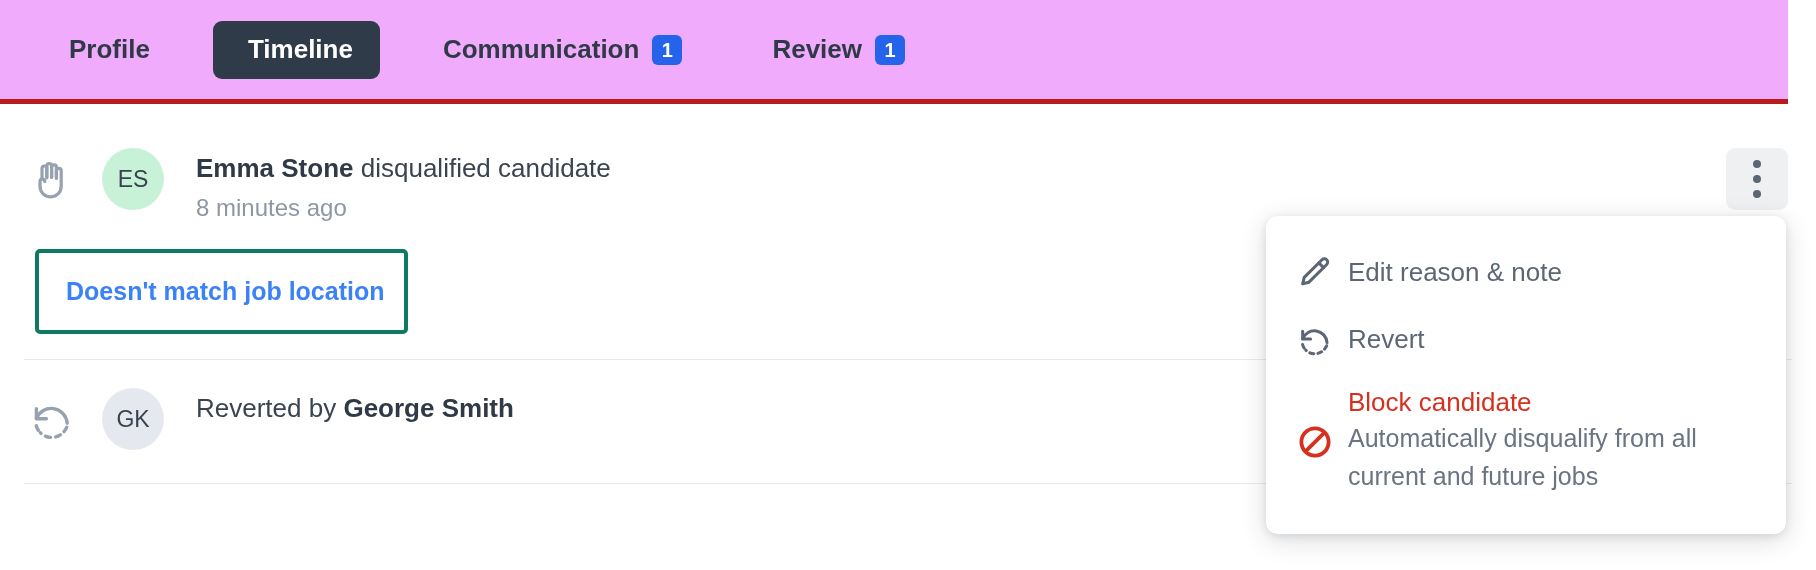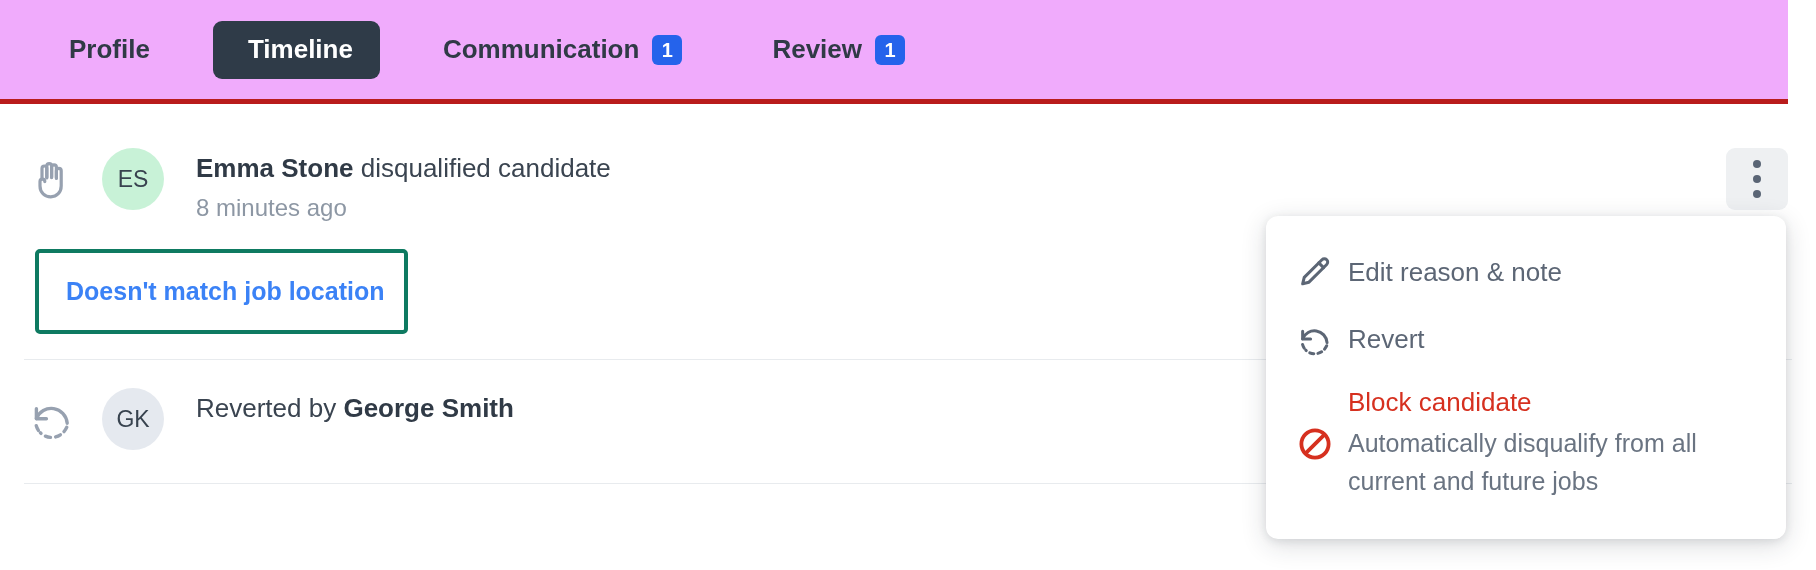--- a/index.html
+++ b/index.html
@@ -214,21 +214,20 @@
     font-size: 26px;
     line-height: 34px;
     color: #5c6675;
     white-space: nowrap;
   }
   .menu-label.danger { color: #d6301f; }
   .menu-desc {
     font-size: 25px;
     line-height: 38px;
     color: #6a7482;
-    margin-top: 5px;
   }
 </style>
 </head>
 <body>
 
 <div class="app">
 
   <div class="tabbar">
 
     <div class="tab">

